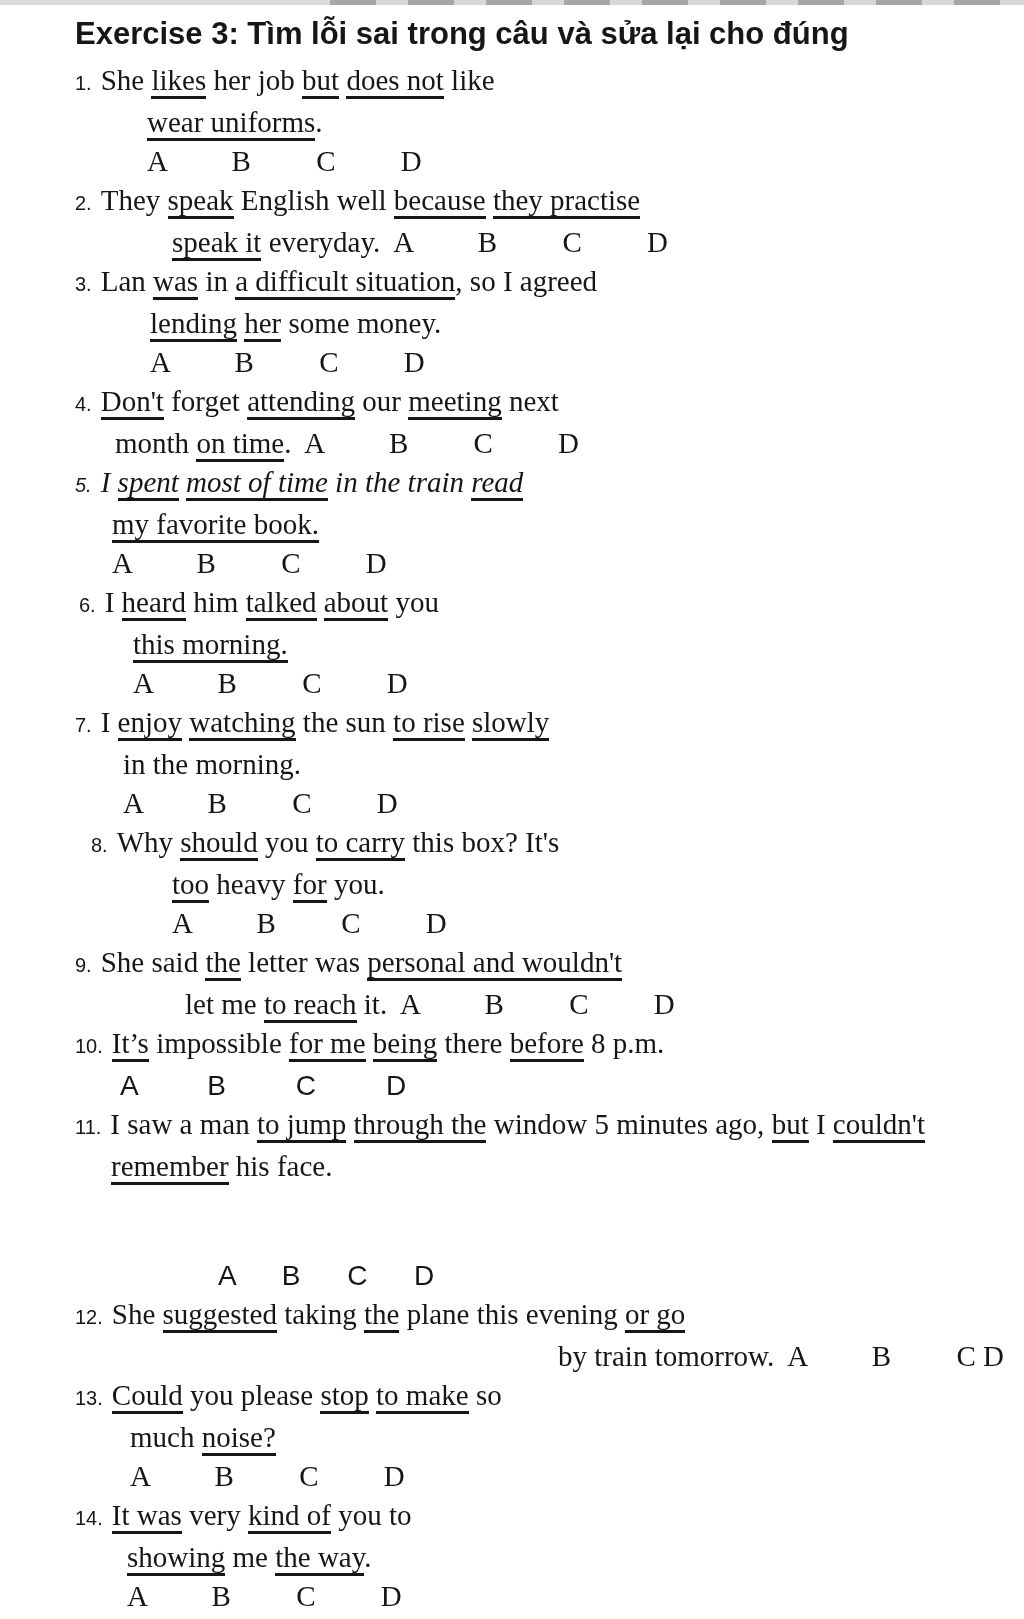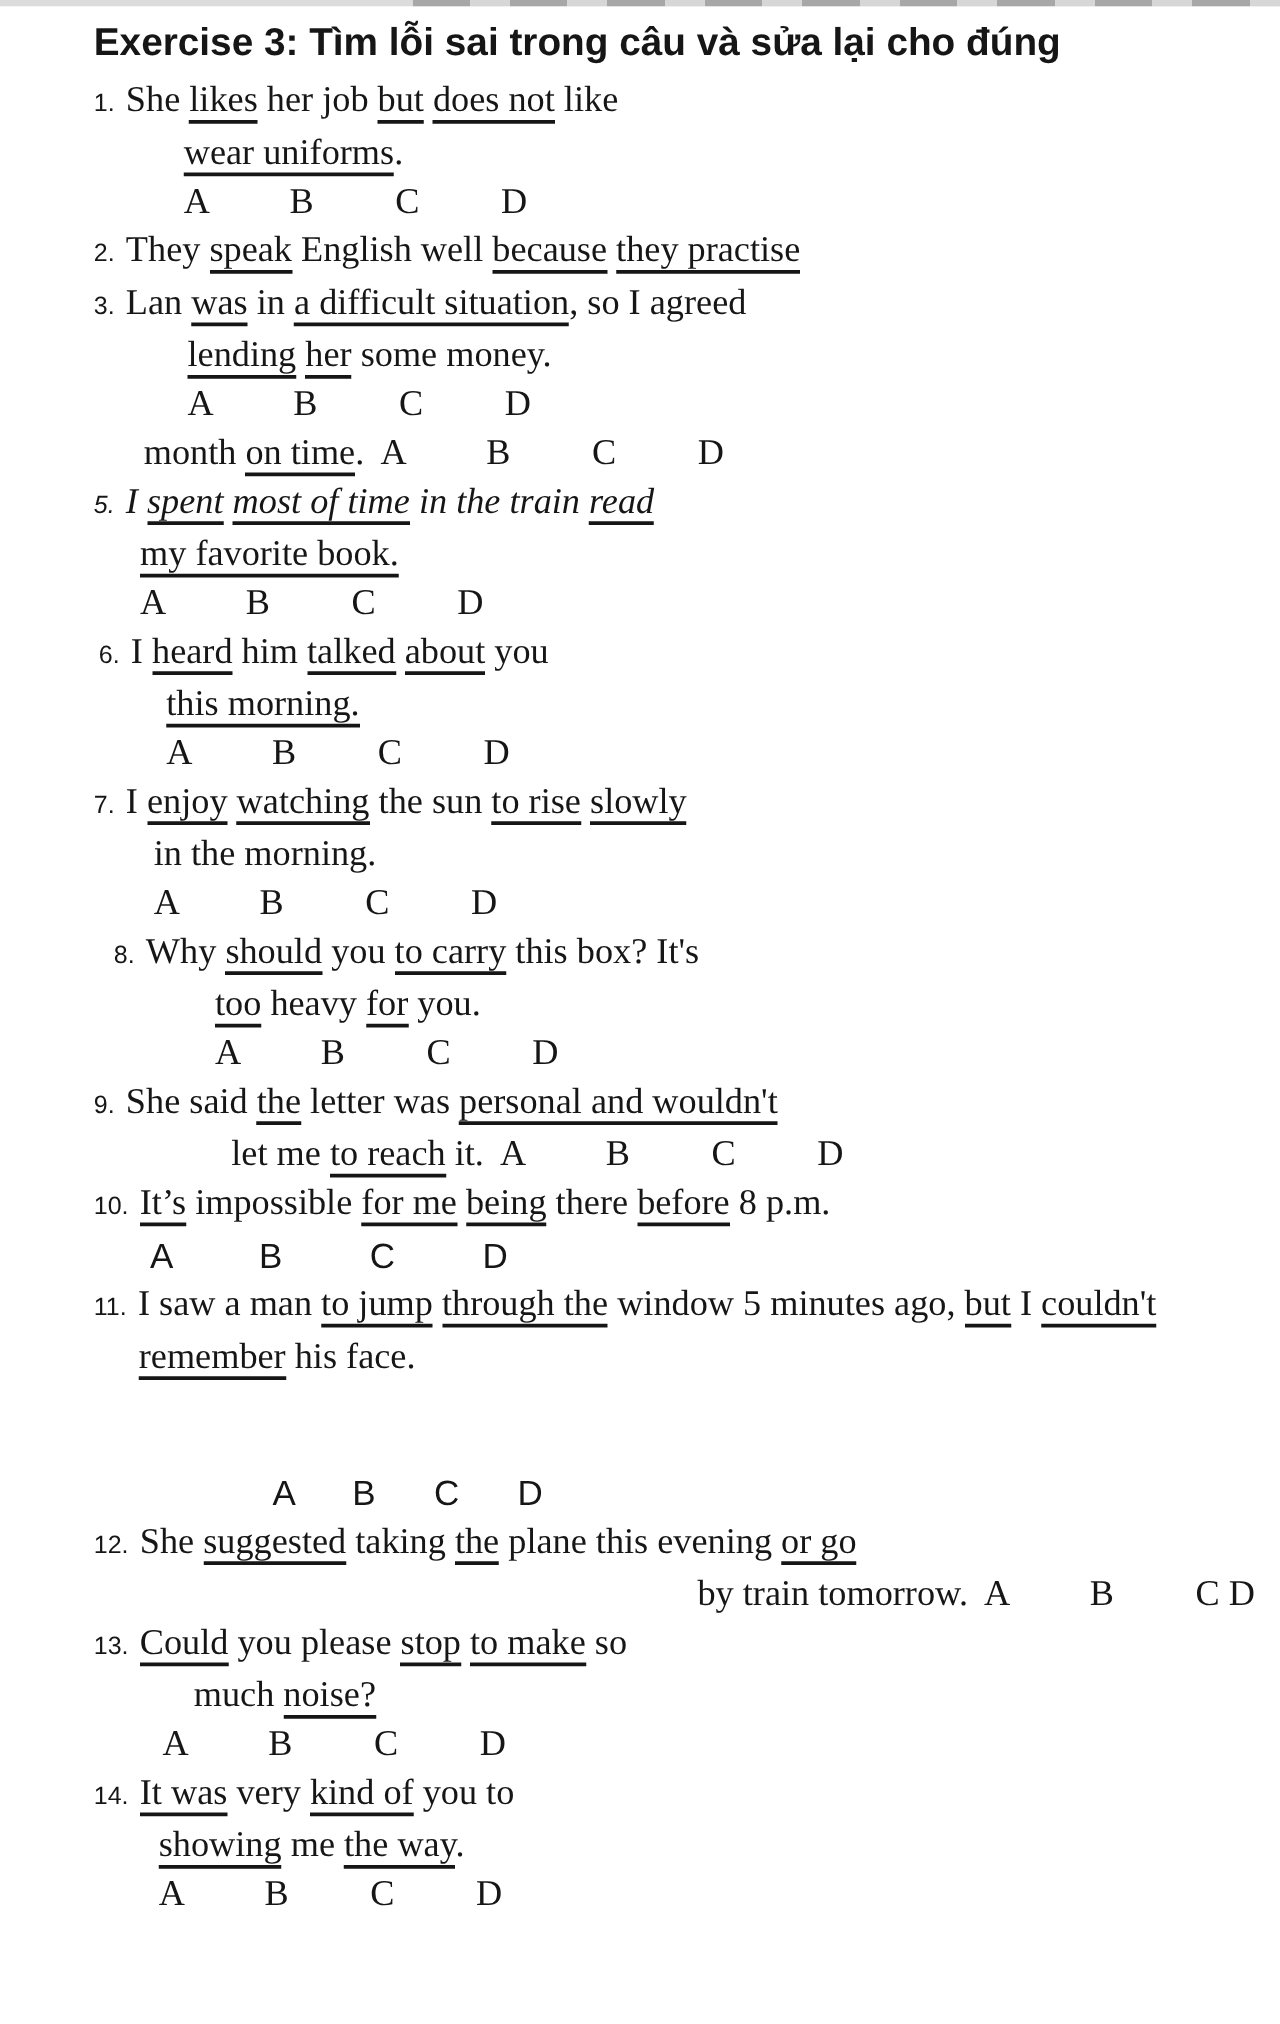--- a/index.html
+++ b/index.html
@@ -52,27 +52,29 @@
 <div class="page">
   <div class="title">Exercise 3: Tìm lỗi sai trong câu và sửa lại cho đúng</div>
   <div id="items">
       <div class="item">
         <div class="line" style="margin-left: 0px;"><span class="num">1.</span><span>She </span><span class="u">likes</span><span> her job </span><span class="u">but</span><span> </span><span class="u">does not</span><span> like</span></div>
         <div class="line" style="margin-left: 72px;"><span class="u">wear uniforms</span><span>.</span></div>
         <div class="line" style="margin-left: 72px;"><span>A         B         C         D</span></div>
       </div>
       <div class="item">
         <div class="line" style="margin-left: 0px;"><span class="num">2.</span><span>They </span><span class="u">speak</span><span> English well </span><span class="u">because</span><span> </span><span class="u">they practise</span></div>
+        <div class="line" style="margin-left: 97px;"><span class="u">speak it</span><span> everyday.  A         B         C         D</span></div>
       </div>
       <div class="item">
         <div class="line" style="margin-left: 0px;"><span class="num">3.</span><span>Lan </span><span class="u">was</span><span> in </span><span class="u">a difficult situation</span><span>, so I agreed</span></div>
         <div class="line" style="margin-left: 75px;"><span class="u">lending</span><span> </span><span class="u">her</span><span> some money.</span></div>
         <div class="line" style="margin-left: 75px;"><span>A         B         C         D</span></div>
       </div>
       <div class="item">
+        <div class="line" style="margin-left: 0px;"><span class="num">4.</span><span class="u">Don't</span><span> forget </span><span class="u">attending</span><span> our </span><span class="u">meeting</span><span> next</span></div>
         <div class="line" style="margin-left: 40px;"><span>month </span><span class="u">on time</span><span>.  A         B         C         D</span></div>
       </div>
       <div class="item">
         <div class="line" style="margin-left: 0px; font-style: italic;"><span class="num">5.</span><span>I </span><span class="u">spent</span><span> </span><span class="u">most of time</span><span> in the train </span><span class="u">read</span></div>
         <div class="line" style="margin-left: 37px;"><span class="u">my favorite book.</span></div>
         <div class="line" style="margin-left: 37px;"><span>A         B         C         D</span></div>
       </div>
       <div class="item">
         <div class="line" style="margin-left: 4px;"><span class="num">6.</span><span>I </span><span class="u">heard</span><span> him </span><span class="u">talked</span><span> </span><span class="u">about</span><span> you</span></div>
         <div class="line" style="margin-left: 58px;"><span class="u">this morning.</span></div>
@@ -100,21 +102,21 @@
         <div class="line" style="margin-left: 0px;"><span class="num">11.</span><span>I saw a man </span><span class="u">to jump</span><span> </span><span class="u">through the</span><span> window 5 minutes ago, </span><span class="u">but</span><span> I </span><span class="u">couldn't</span></div>
         <div class="line" style="margin-left: 36px;"><span class="u">remember</span><span> his face.</span></div>
         <div class="line sans gap-above" style="margin-left: 143px;"><span>A      B      C      D</span></div>
       </div>
       <div class="item">
         <div class="line" style="margin-left: 0px;"><span class="num">12.</span><span>She </span><span class="u">suggested</span><span> taking </span><span class="u">the</span><span> plane this evening </span><span class="u">or go</span></div>
         <div class="line" style="margin-left: 118px; text-align: right;"><span>by train tomorrow.  A         B         C D</span></div>
       </div>
       <div class="item">
         <div class="line" style="margin-left: 0px;"><span class="num">13.</span><span class="u">Could</span><span> you please </span><span class="u">stop</span><span> </span><span class="u">to make</span><span> so</span></div>
-        <div class="line" style="margin-left: 80px;"><span>much </span><span class="u">noise?</span></div>
+        <div class="line" style="margin-left: 55px;"><span>much </span><span class="u">noise?</span></div>
         <div class="line" style="margin-left: 55px;"><span>A         B         C         D</span></div>
       </div>
       <div class="item">
         <div class="line" style="margin-left: 0px;"><span class="num">14.</span><span class="u">It was</span><span> very </span><span class="u">kind of</span><span> you to</span></div>
         <div class="line" style="margin-left: 52px;"><span class="u">showing</span><span> me </span><span class="u">the way</span><span>.</span></div>
         <div class="line" style="margin-left: 52px;"><span>A         B         C         D</span></div>
       </div>
       <div class="item">
         <div class="line" style="margin-left: 0px;"></div>
       </div>

